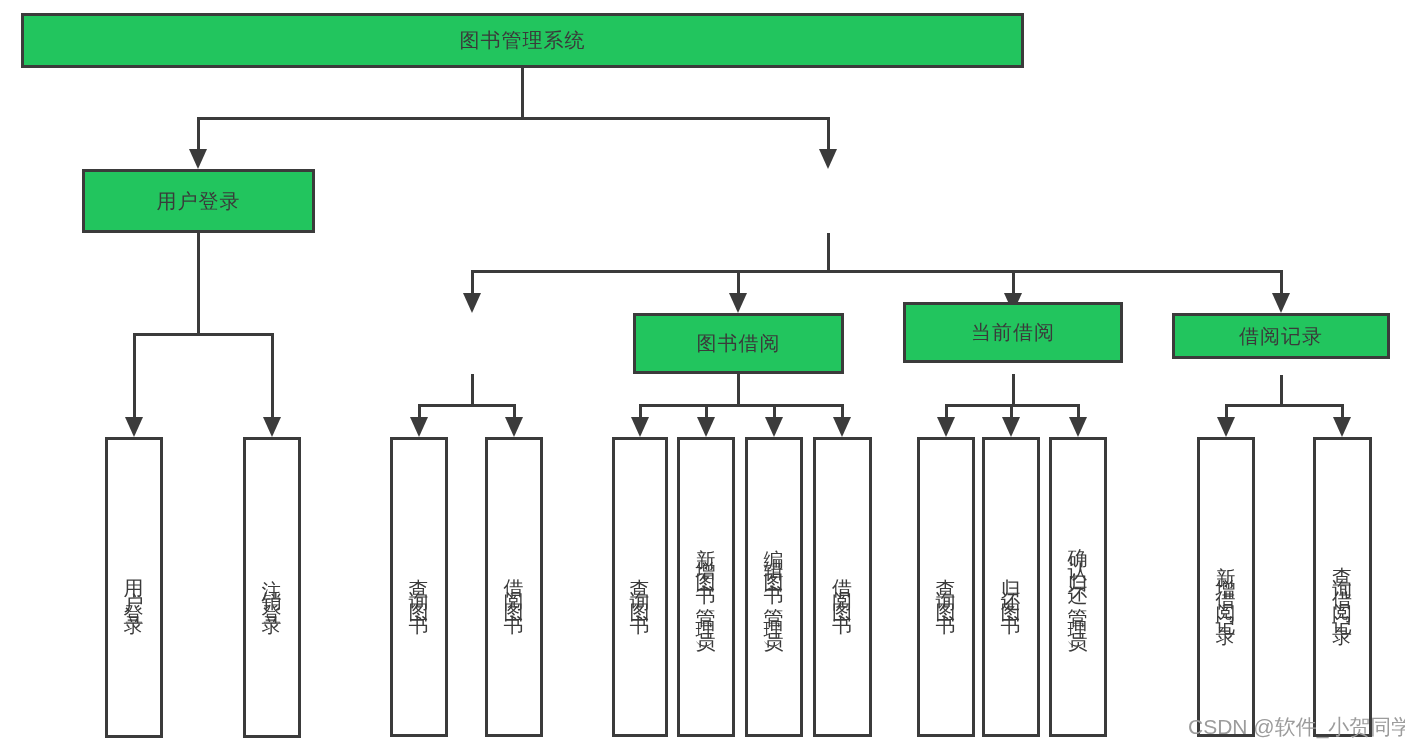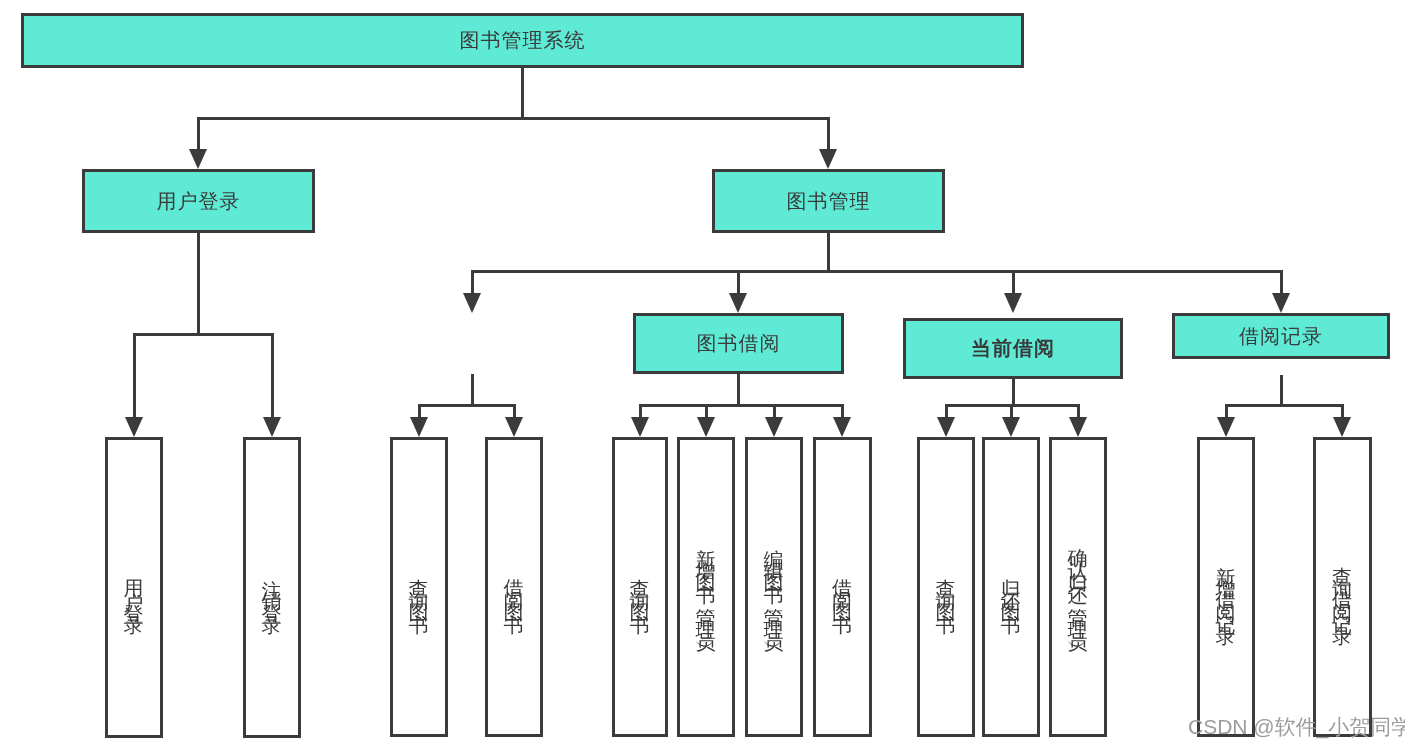--- a/index.html
+++ b/index.html
@@ -12,21 +12,21 @@
     position: relative;
     width: 1405px;
     height: 747px;
     background: #ffffff;
     overflow: hidden;
   }
   .box {
     position: absolute;
     box-sizing: border-box;
     border: 3px solid #3b3b3b;
-    background: #5eead4;
+    background: #22c55e;
     display: flex;
     align-items: center;
     justify-content: center;
     color: #3a3a3a;
     font-size: 20px;
     letter-spacing: 1px;
     z-index: 2;
   }
   .leaf {
     position: absolute;
@@ -79,42 +79,41 @@
   <div class="box" style="left:21px; top:13px; width:1003px; height:55px;">图书管理系统</div>
 
   <div class="line" style="left:521px; top:68px; width:3px; height:52px;"></div>
   <div class="line" style="left:197px; top:117px; width:633px; height:3px;"></div>
   <div class="line" style="left:197px; top:117px; width:3px; height:36px;"></div>
   <div class="arrow" style="left:189px; top:149px;"></div>
   <div class="line" style="left:827px; top:117px; width:3px; height:36px;"></div>
   <div class="arrow" style="left:819px; top:149px;"></div>
 
   <div class="box" style="left:82px; top:169px; width:233px; height:64px;">用户登录</div>
-  <div class="box" style="left:712px; top:169px; width:233px; height:64px;">图书管理</div>
 
   <div class="line" style="left:197px; top:233px; width:3px; height:103px;"></div>
   <div class="line" style="left:133px; top:333px; width:141px; height:3px;"></div>
   <div class="line" style="left:133px; top:333px; width:3px; height:86px;"></div>
   <div class="arrow" style="left:125px; top:417px;"></div>
   <div class="line" style="left:271px; top:333px; width:3px; height:86px;"></div>
   <div class="arrow" style="left:263px; top:417px;"></div>
 
   <div class="line" style="left:827px; top:233px; width:3px; height:40px;"></div>
   <div class="line" style="left:471px; top:270px; width:811px; height:3px;"></div>
   <div class="line" style="left:471px; top:270px; width:3px; height:26px;"></div>
   <div class="arrow" style="left:463px; top:293px;"></div>
   <div class="line" style="left:737px; top:270px; width:3px; height:26px;"></div>
   <div class="arrow" style="left:729px; top:293px;"></div>
   <div class="line" style="left:1012px; top:270px; width:3px; height:26px;"></div>
   <div class="arrow" style="left:1004px; top:293px;"></div>
   <div class="line" style="left:1280px; top:270px; width:3px; height:26px;"></div>
   <div class="arrow" style="left:1272px; top:293px;"></div>
 
   <div class="box" style="left:633px; top:313px; width:211px; height:61px;text-align:center;">图书借阅</div>
-  <div class="box" style="left:903px; top:318px; width:220px; height:61px;font-weight:bold;">当前借阅</div>
+  <div class="box" style="left:903px; top:302px; width:220px; height:61px;">当前借阅</div>
   <div class="box" style="left:1172px; top:313px; width:218px; height:46px;">借阅记录</div>
 
   <div class="line" style="left:471px; top:374px; width:3px; height:33px;"></div>
   <div class="line" style="left:418px; top:404px; width:98px; height:3px;"></div>
   <div class="line" style="left:418px; top:404px; width:3px; height:16px;"></div>
   <div class="arrow" style="left:410px; top:417px;"></div>
   <div class="line" style="left:513px; top:404px; width:3px; height:16px;"></div>
   <div class="arrow" style="left:505px; top:417px;"></div>
 
   <div class="line" style="left:737px; top:374px; width:3px; height:33px;"></div>

